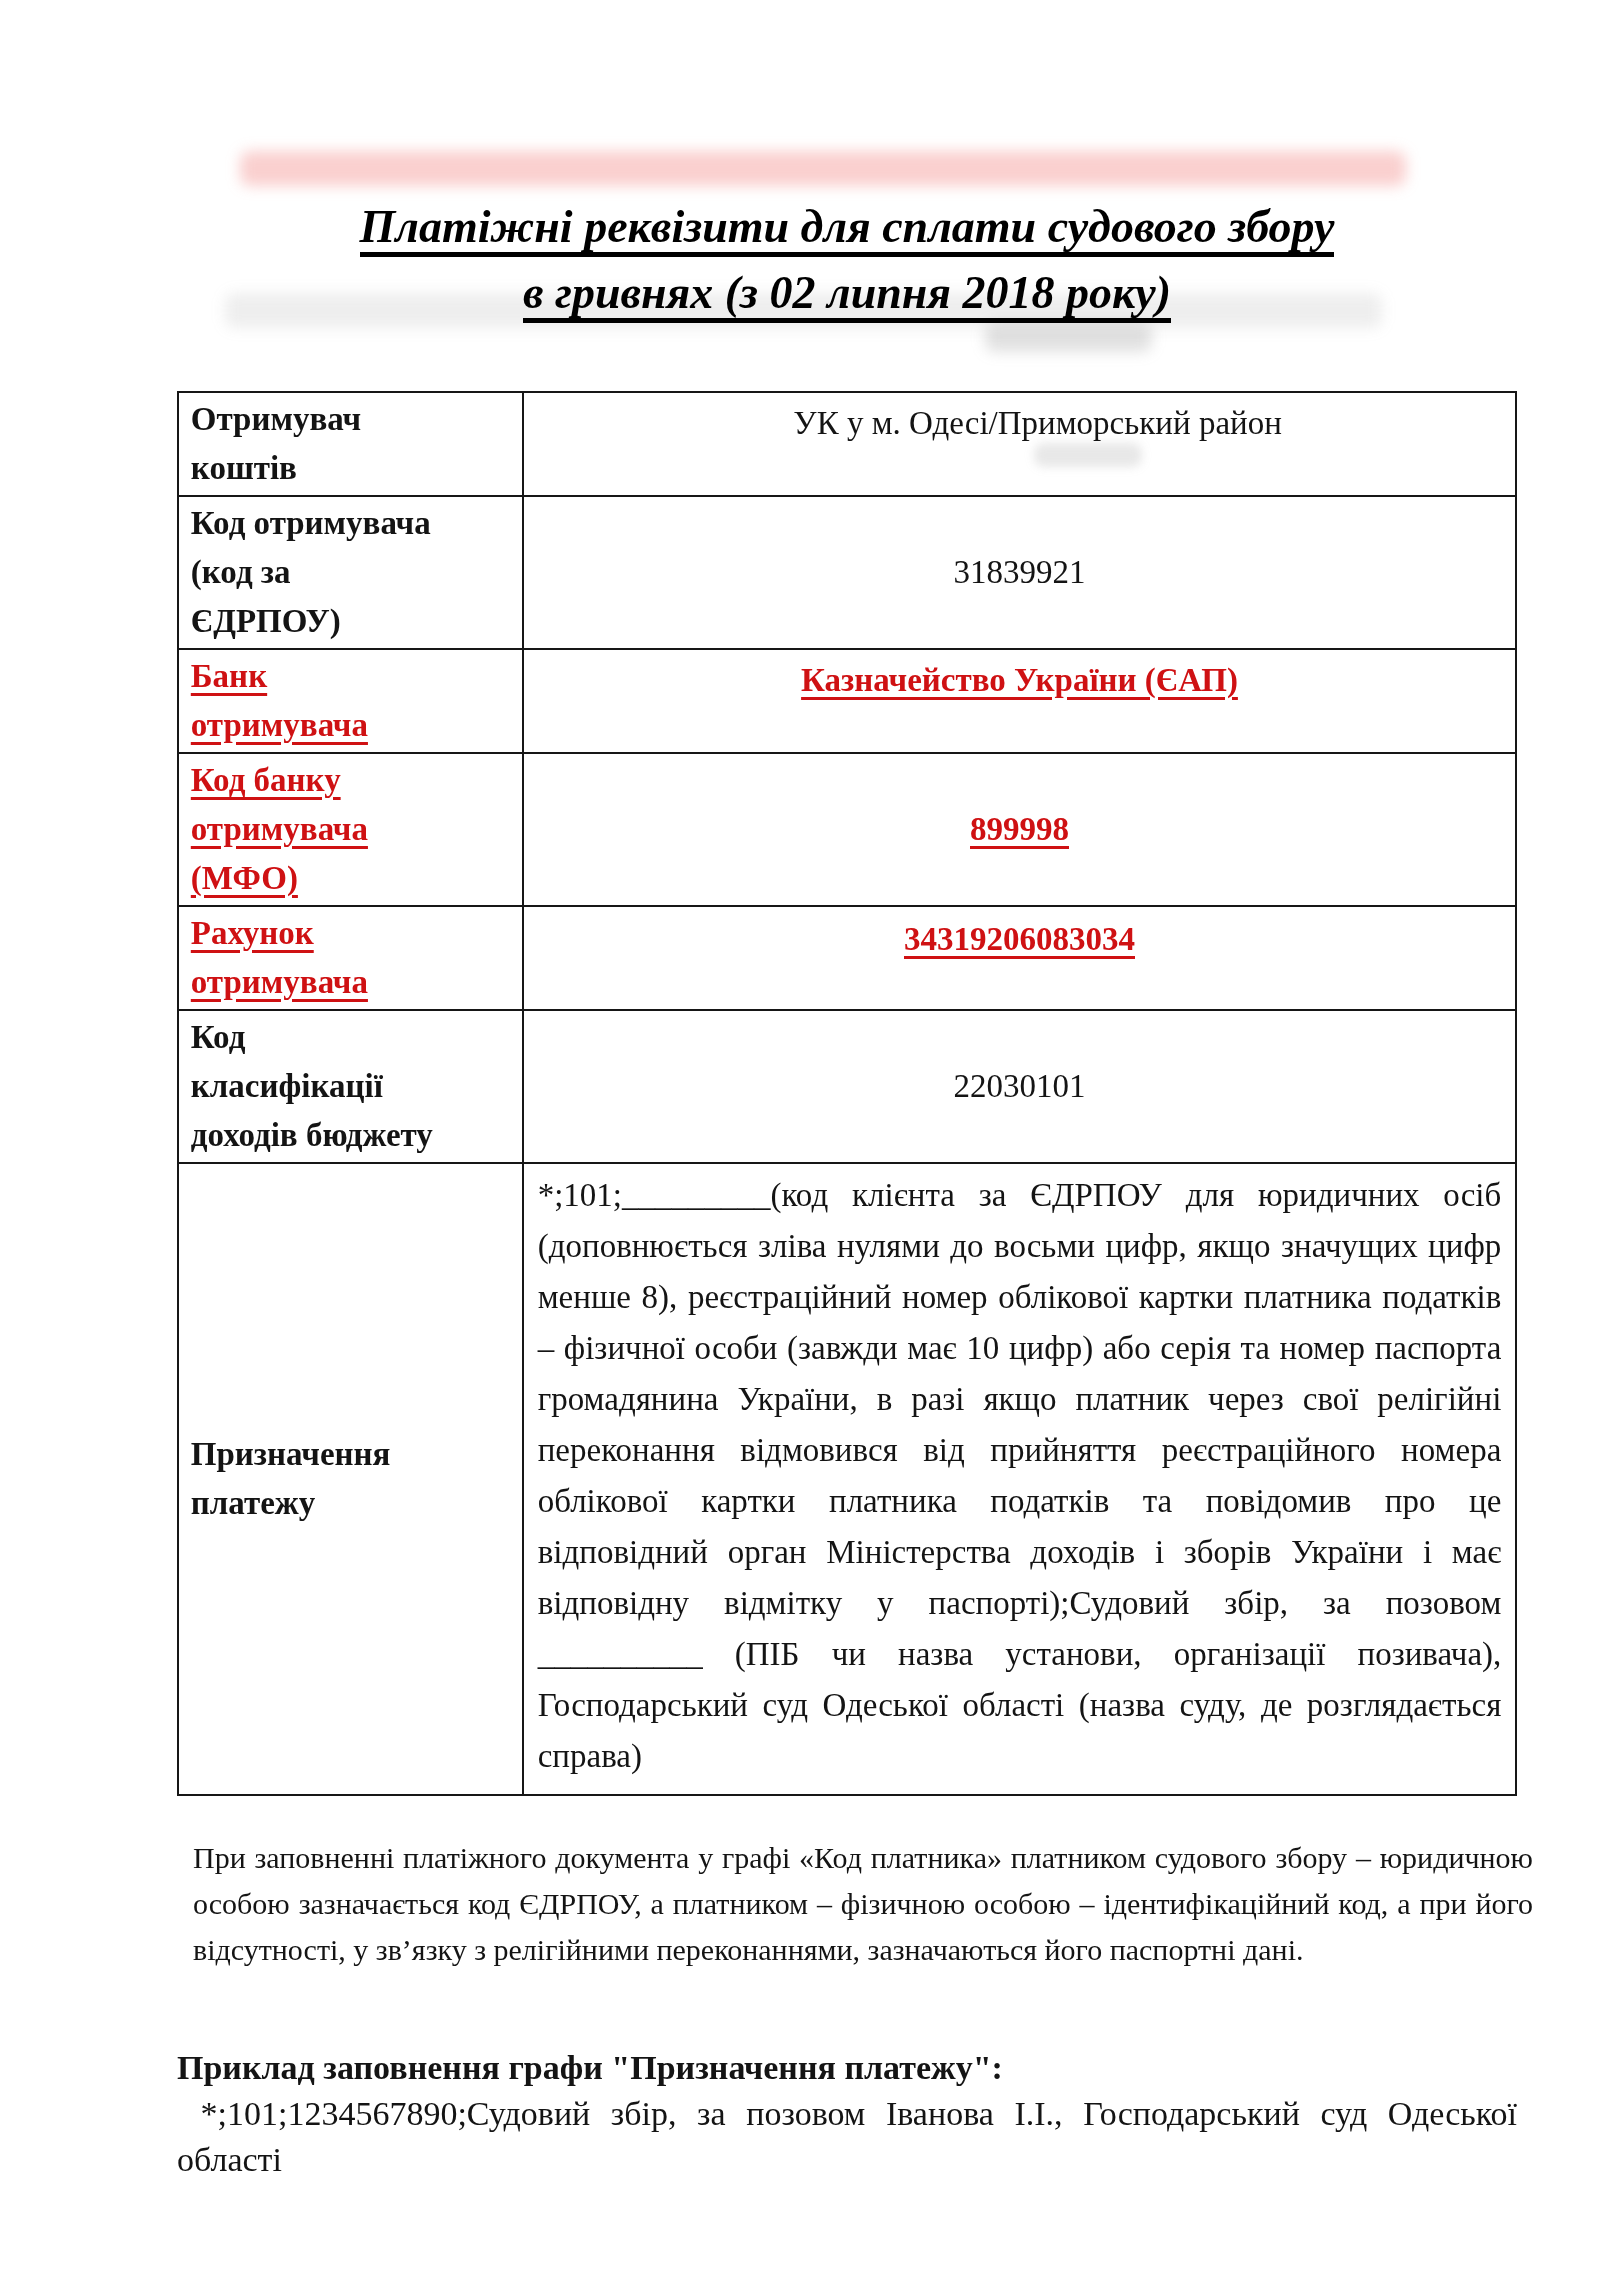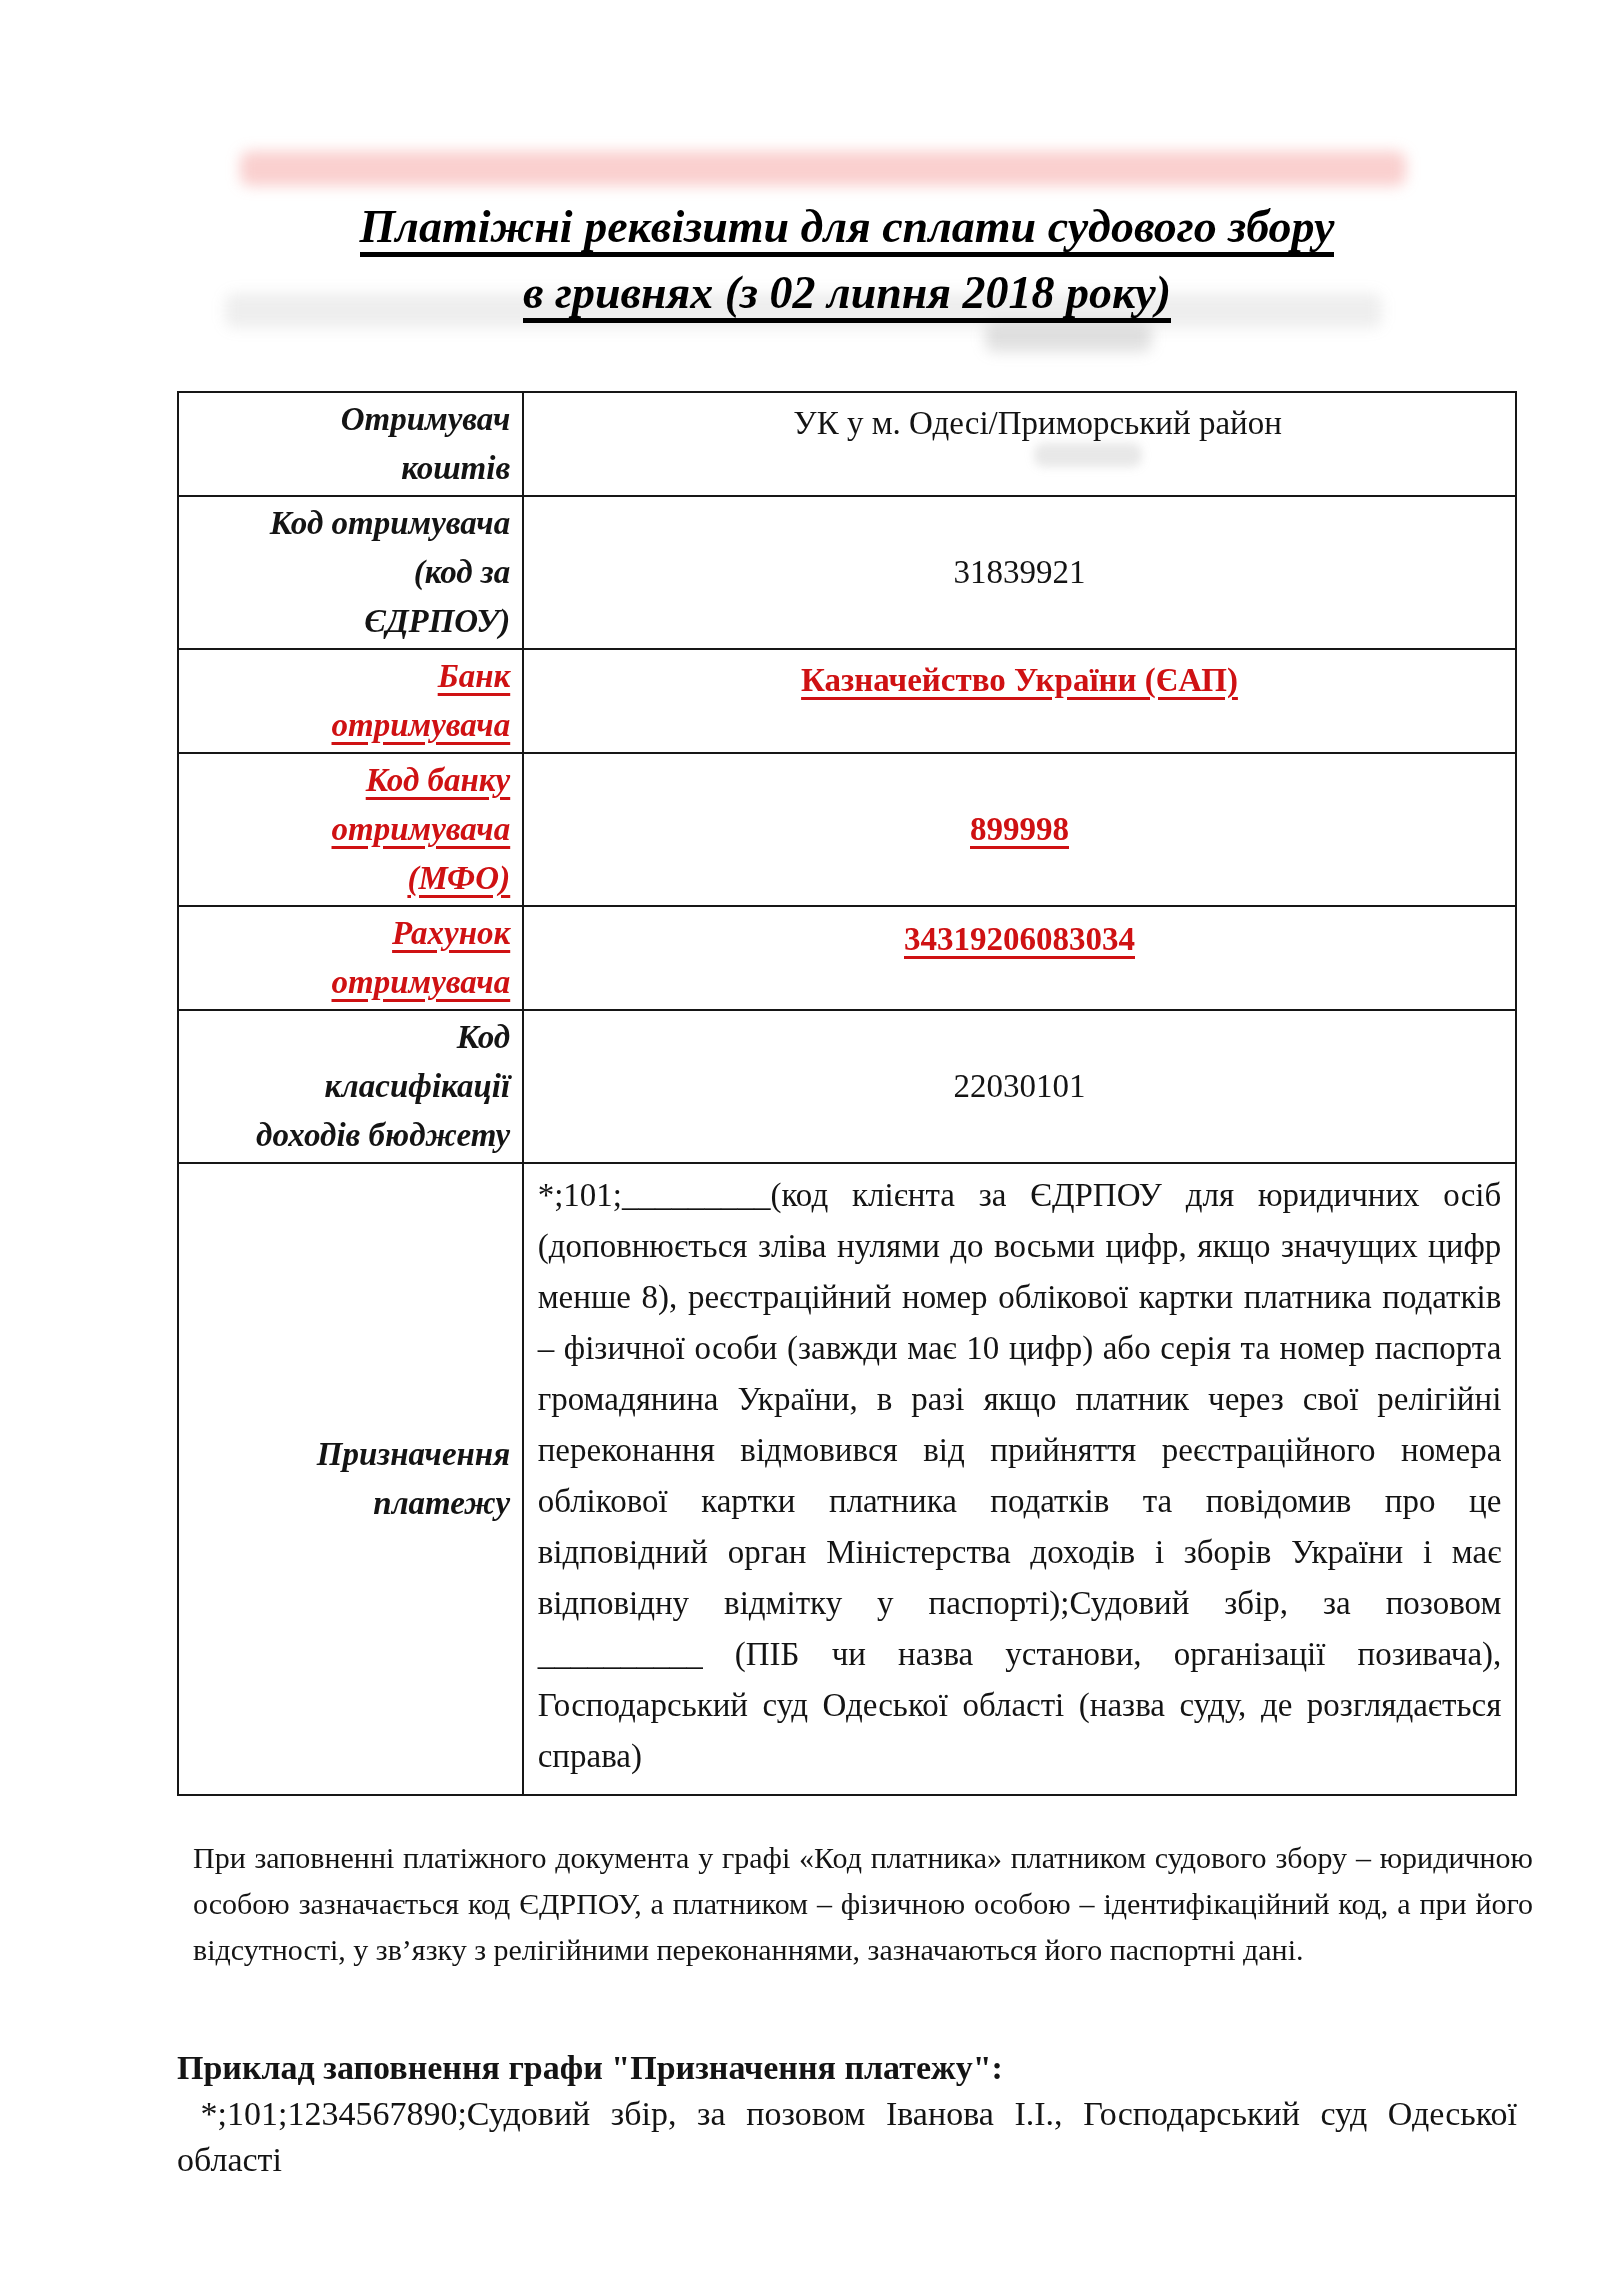--- a/index.html
+++ b/index.html
@@ -58,24 +58,23 @@
   table{border-collapse:collapse; width:100%; table-layout:fixed;}
   col.c-label{width:345px;}
   td{
     border:2.9px solid #161616;
     font-size:33px;
     line-height:49px;
     padding:2px 11.8px;
     overflow:hidden;
   }
   td.label{
-    text-align:right;
+    text-align:left;
     font-weight:bold;
     vertical-align:middle;
-    font-style:italic;
   }
   td.value{ text-align:center; vertical-align:middle; }
 
   .row-1{height:91px;}  .row-1 .value{vertical-align:top; padding-top:5.9px;padding-left:48px;}
   .row-2{height:147px;} .row-2 .value{vertical-align:middle;}
   .row-3{height:96px;border-radius:6px;}  .row-3 .value{vertical-align:top; padding-top:5.9px;}
   .row-4{height:148px;} .row-4 .value{vertical-align:middle;}
   .row-5{height:92px;}  .row-5 .value{vertical-align:top; padding-top:7.8px;}
   .row-6{height:147px;} .row-6 .value{vertical-align:middle;}
   .row-7 .value{

